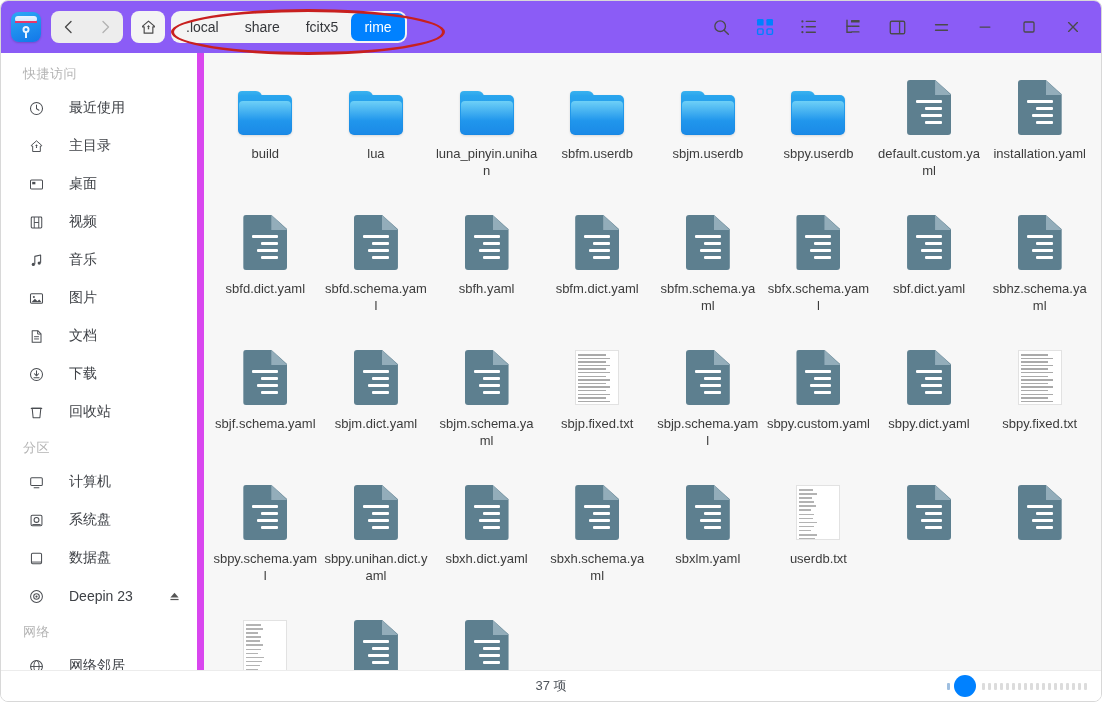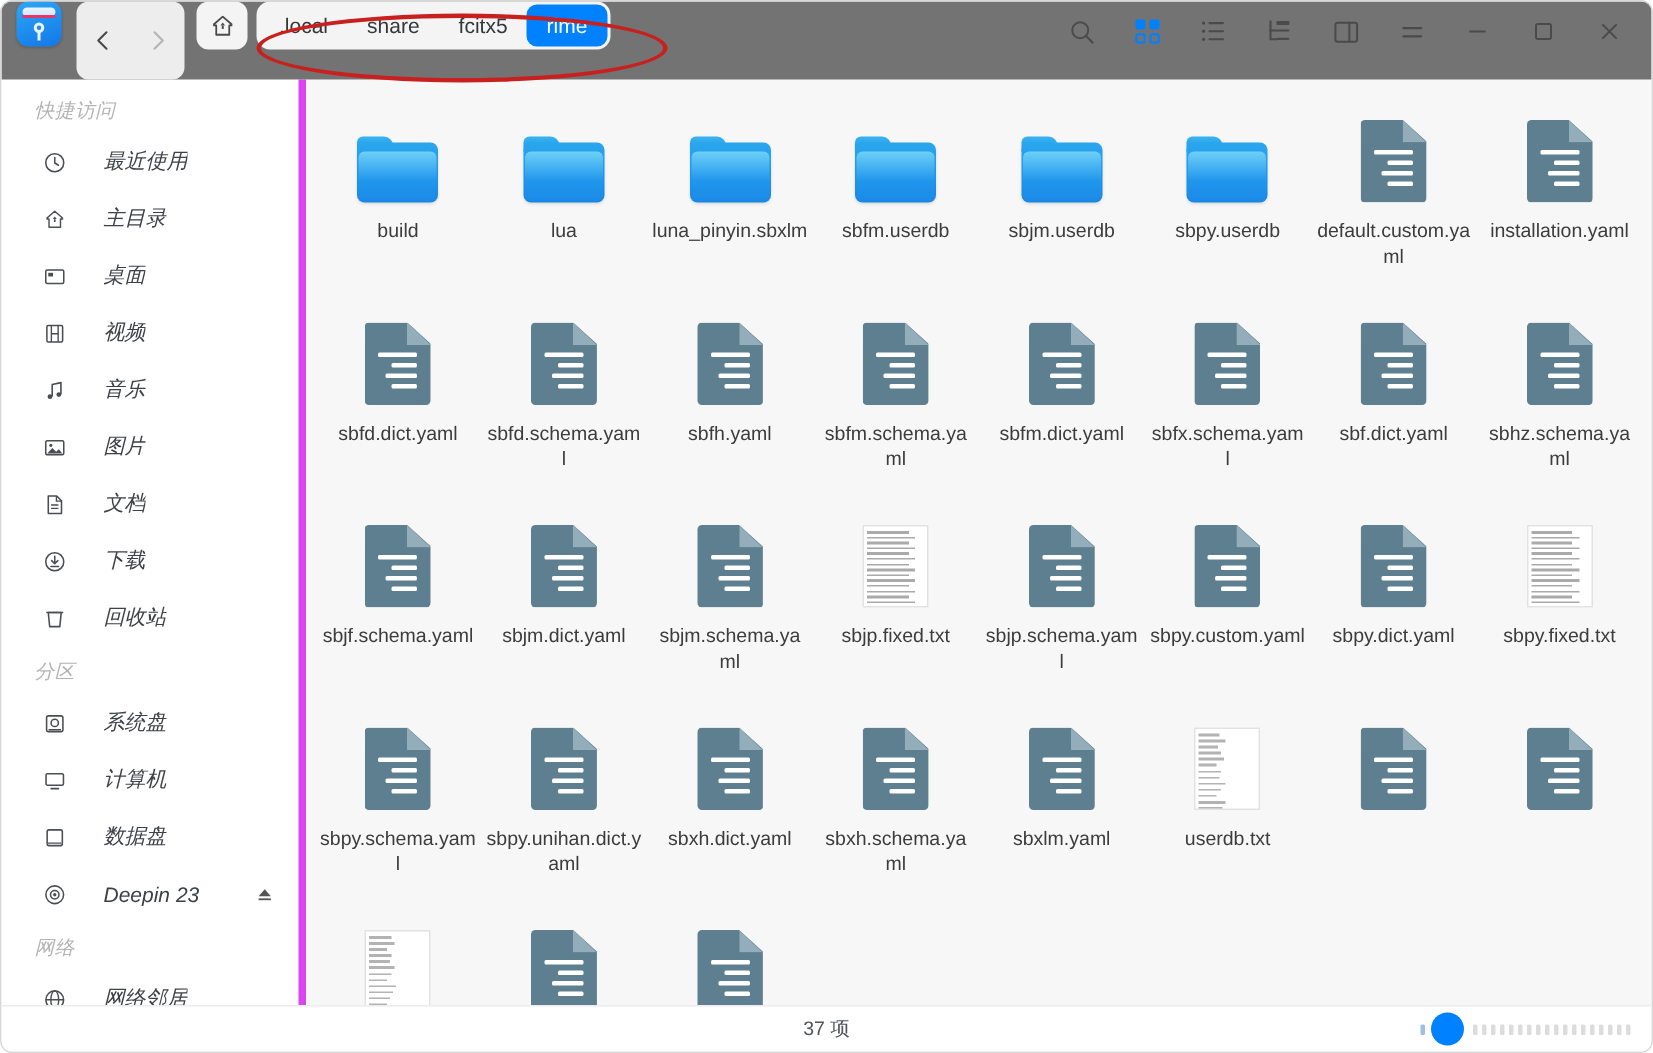--- a/index.html
+++ b/index.html
@@ -10,22 +10,22 @@
     -webkit-font-smoothing:antialiased;
   }
   #app{
     position:relative;width:1102px;height:702px;
     box-sizing:border-box;border:1px solid #d8d8d8;border-radius:8px;
     overflow:hidden;background:#fff;display:flex;flex-direction:column;
   }
 
   
   .titlebar{
-    height:52px;flex:0 0 52px;display:flex;
-    background:#737373;padding:0 6px 0 10px;box-sizing:border-box;
+    height:52px;flex:0 0 52px;display:flex;align-items:center;
+    background:#8b5cf6;padding:0 6px 0 10px;box-sizing:border-box;
     position:relative;z-index:5;
   }
   .app-logo{
     width:30px;height:30px;border-radius:8px;flex:0 0 30px;
     background:linear-gradient(160deg,#2da8f5 0%,#1277e8 100%);
     position:relative;margin-right:10px;box-shadow:0 1px 2px rgba(0,0,0,.18);
   }
   .app-logo .lid{
     position:absolute;left:4px;right:4px;top:4px;height:6px;border-radius:3px;
     background:linear-gradient(180deg,#eaf4ff 0%,#cfe6ff 100%);
@@ -78,22 +78,22 @@
   
   .annot{
     position:absolute;left:170px;top:8px;width:268px;height:40px;
     border:3px solid #c8201f;border-radius:50%;pointer-events:none;z-index:9;
   }
 
   
   .main{flex:1 1 auto;display:flex;min-height:0;}
 
   .sidebar{
-    width:203px;flex:0 0 203px;background:#ffffff;border-right:5px solid #d946ef;
-    padding-top:4px;box-sizing:border-box;overflow:hidden;font-style:italic;
+    width:203px;flex:0 0 203px;background:#ffffff;border-right:7px solid #d946ef;
+    padding-top:4px;box-sizing:border-box;overflow:hidden;
   }
   .sb-group{
     font-size:13px;color:#b4b4b4;padding:8px 0 6px 22px;letter-spacing:.5px;
   }
   .sb-item{
     display:flex;align-items:center;height:38px;padding:0 10px 0 18px;
     border-radius:8px;margin:0 6px;font-size:14px;color:#3e4146;
   }
   .sb-ico{
     width:22px;flex:0 0 22px;display:flex;align-items:center;justify-content:center;
@@ -394,36 +394,36 @@
             </svg>
         </span>
         <span class="sb-label">回收站</span>
       </div>
 
       <div class="sb-group">分区</div>
 
       <div class="sb-item">
         <span class="sb-ico">
           <svg width="15" height="15" viewBox="0 0 16 16">
+              <rect x="1.8" y="3" width="12.4" height="8.2" rx="1.1" fill="none" stroke="#4a4d52" stroke-width="1.1"></rect>
+              <path d="M5.4 13.6H10.6" stroke="#4a4d52" stroke-width="1.1" stroke-linecap="round"></path>
+            </svg>
+        </span>
+        <span class="sb-label">计算机</span>
+      </div>
+
+      <div class="sb-item">
+        <span class="sb-ico">
+          <svg width="15" height="15" viewBox="0 0 16 16">
               <rect x="2.2" y="2.4" width="11.6" height="11.2" rx="1.4" fill="none" stroke="#4a4d52" stroke-width="1.1"></rect>
               <circle cx="8" cy="7.4" r="2.6" fill="none" stroke="#4a4d52" stroke-width="1.1"></circle>
               <path d="M3.6 12.3H12.4" stroke="#4a4d52" stroke-width="1"></path>
             </svg>
         </span>
         <span class="sb-label">系统盘</span>
-      </div>
-
-      <div class="sb-item">
-        <span class="sb-ico">
-          <svg width="15" height="15" viewBox="0 0 16 16">
-              <rect x="1.8" y="3" width="12.4" height="8.2" rx="1.1" fill="none" stroke="#4a4d52" stroke-width="1.1"></rect>
-              <path d="M5.4 13.6H10.6" stroke="#4a4d52" stroke-width="1.1" stroke-linecap="round"></path>
-            </svg>
-        </span>
-        <span class="sb-label">计算机</span>
       </div>
 
       <div class="sb-item">
         <span class="sb-ico">
           <svg width="15" height="15" viewBox="0 0 16 16">
               <rect x="2.6" y="2.4" width="10.8" height="11.2" rx="1.3" fill="none" stroke="#4a4d52" stroke-width="1.1"></rect>
               <path d="M3.2 11.8H12.8" stroke="#4a4d52" stroke-width="1"></path>
             </svg>
         </span>
         <span class="sb-label">数据盘</span>
@@ -483,21 +483,21 @@
             <div class="fname">lua</div>
           </div>
           <div class="cell">
             <div class="ico-wrap">
               <div class="folder">
                 <div class="tab"></div>
                 <div class="back"></div>
                 <div class="front"></div>
               </div>
             </div>
-            <div class="fname">luna_pinyin.sbxlm</div>
+            <div class="fname">luna_pinyin.unihan</div>
           </div>
           <div class="cell">
             <div class="ico-wrap">
               <div class="folder">
                 <div class="tab"></div>
                 <div class="back"></div>
                 <div class="front"></div>
               </div>
             </div>
             <div class="fname">sbfm.userdb</div>
@@ -603,36 +603,36 @@
                 <div class="page"></div>
                 <div class="fold"></div>
                 <div class="lines">
                   <i></i>
                   <i></i>
                   <i></i>
                   <i></i>
                 </div>
               </div>
             </div>
+            <div class="fname">sbfm.dict.yaml</div>
+          </div>
+          <div class="cell">
+            <div class="ico-wrap">
+              <div class="doc">
+                <div class="page"></div>
+                <div class="fold"></div>
+                <div class="lines">
+                  <i></i>
+                  <i></i>
+                  <i></i>
+                  <i></i>
+                </div>
+              </div>
+            </div>
             <div class="fname">sbfm.schema.yaml</div>
-          </div>
-          <div class="cell">
-            <div class="ico-wrap">
-              <div class="doc">
-                <div class="page"></div>
-                <div class="fold"></div>
-                <div class="lines">
-                  <i></i>
-                  <i></i>
-                  <i></i>
-                  <i></i>
-                </div>
-              </div>
-            </div>
-            <div class="fname">sbfm.dict.yaml</div>
           </div>
           <div class="cell">
             <div class="ico-wrap">
               <div class="doc">
                 <div class="page"></div>
                 <div class="fold"></div>
                 <div class="lines">
                   <i></i>
                   <i></i>
                   <i></i>

